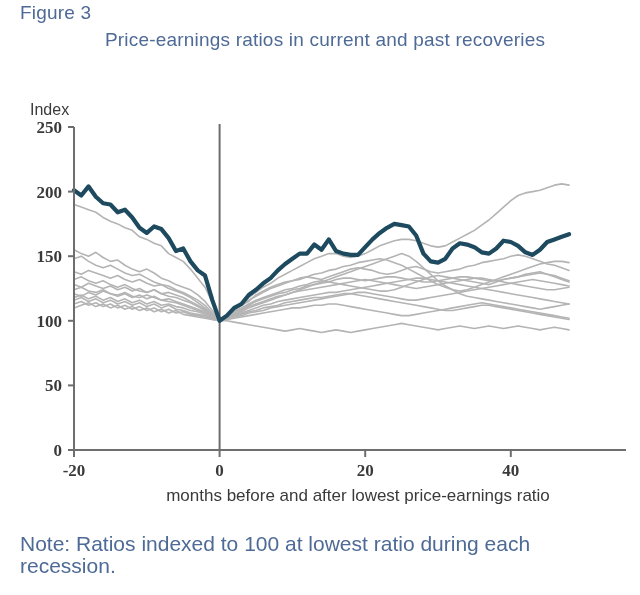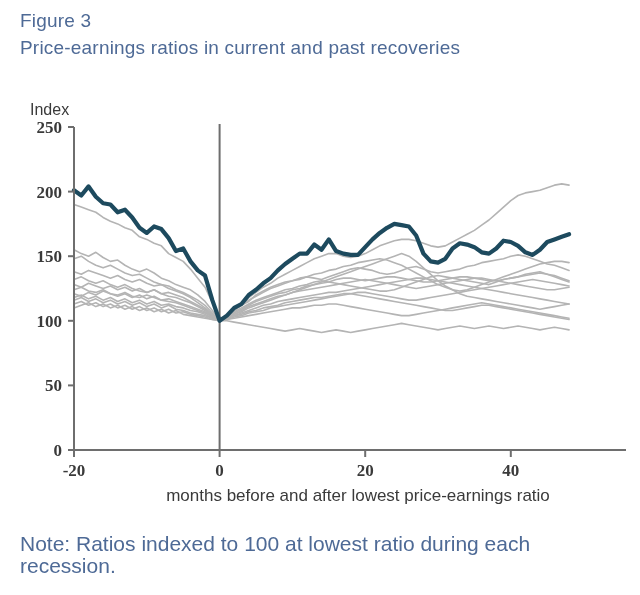--- a/index.html
+++ b/index.html
@@ -17,34 +17,35 @@
   }
   .figure-wrap {
     position: absolute;
     left: 0; top: 0;
     width: 640px;
     height: 595px;
   }
   .fig-header {
     position: absolute;
     left: 20px;
-    top: 8px;
+    top: 0;
     width: 610px;
   }
   .fig-number {
     font-size: 19px;
     line-height: 26px;
     color: #4e6a96;
     letter-spacing: 0.2px;
   }
   .fig-title {
     font-size: 19px;
     line-height: 27px;
     color: #4e6a96;
     letter-spacing: 0.2px;
+    text-align: center;
   }
   .chart-area {
     position: absolute;
     left: 0;
     top: 86px;
     width: 640px;
     height: 425px;
   }
   .fig-note {
     position: absolute;

